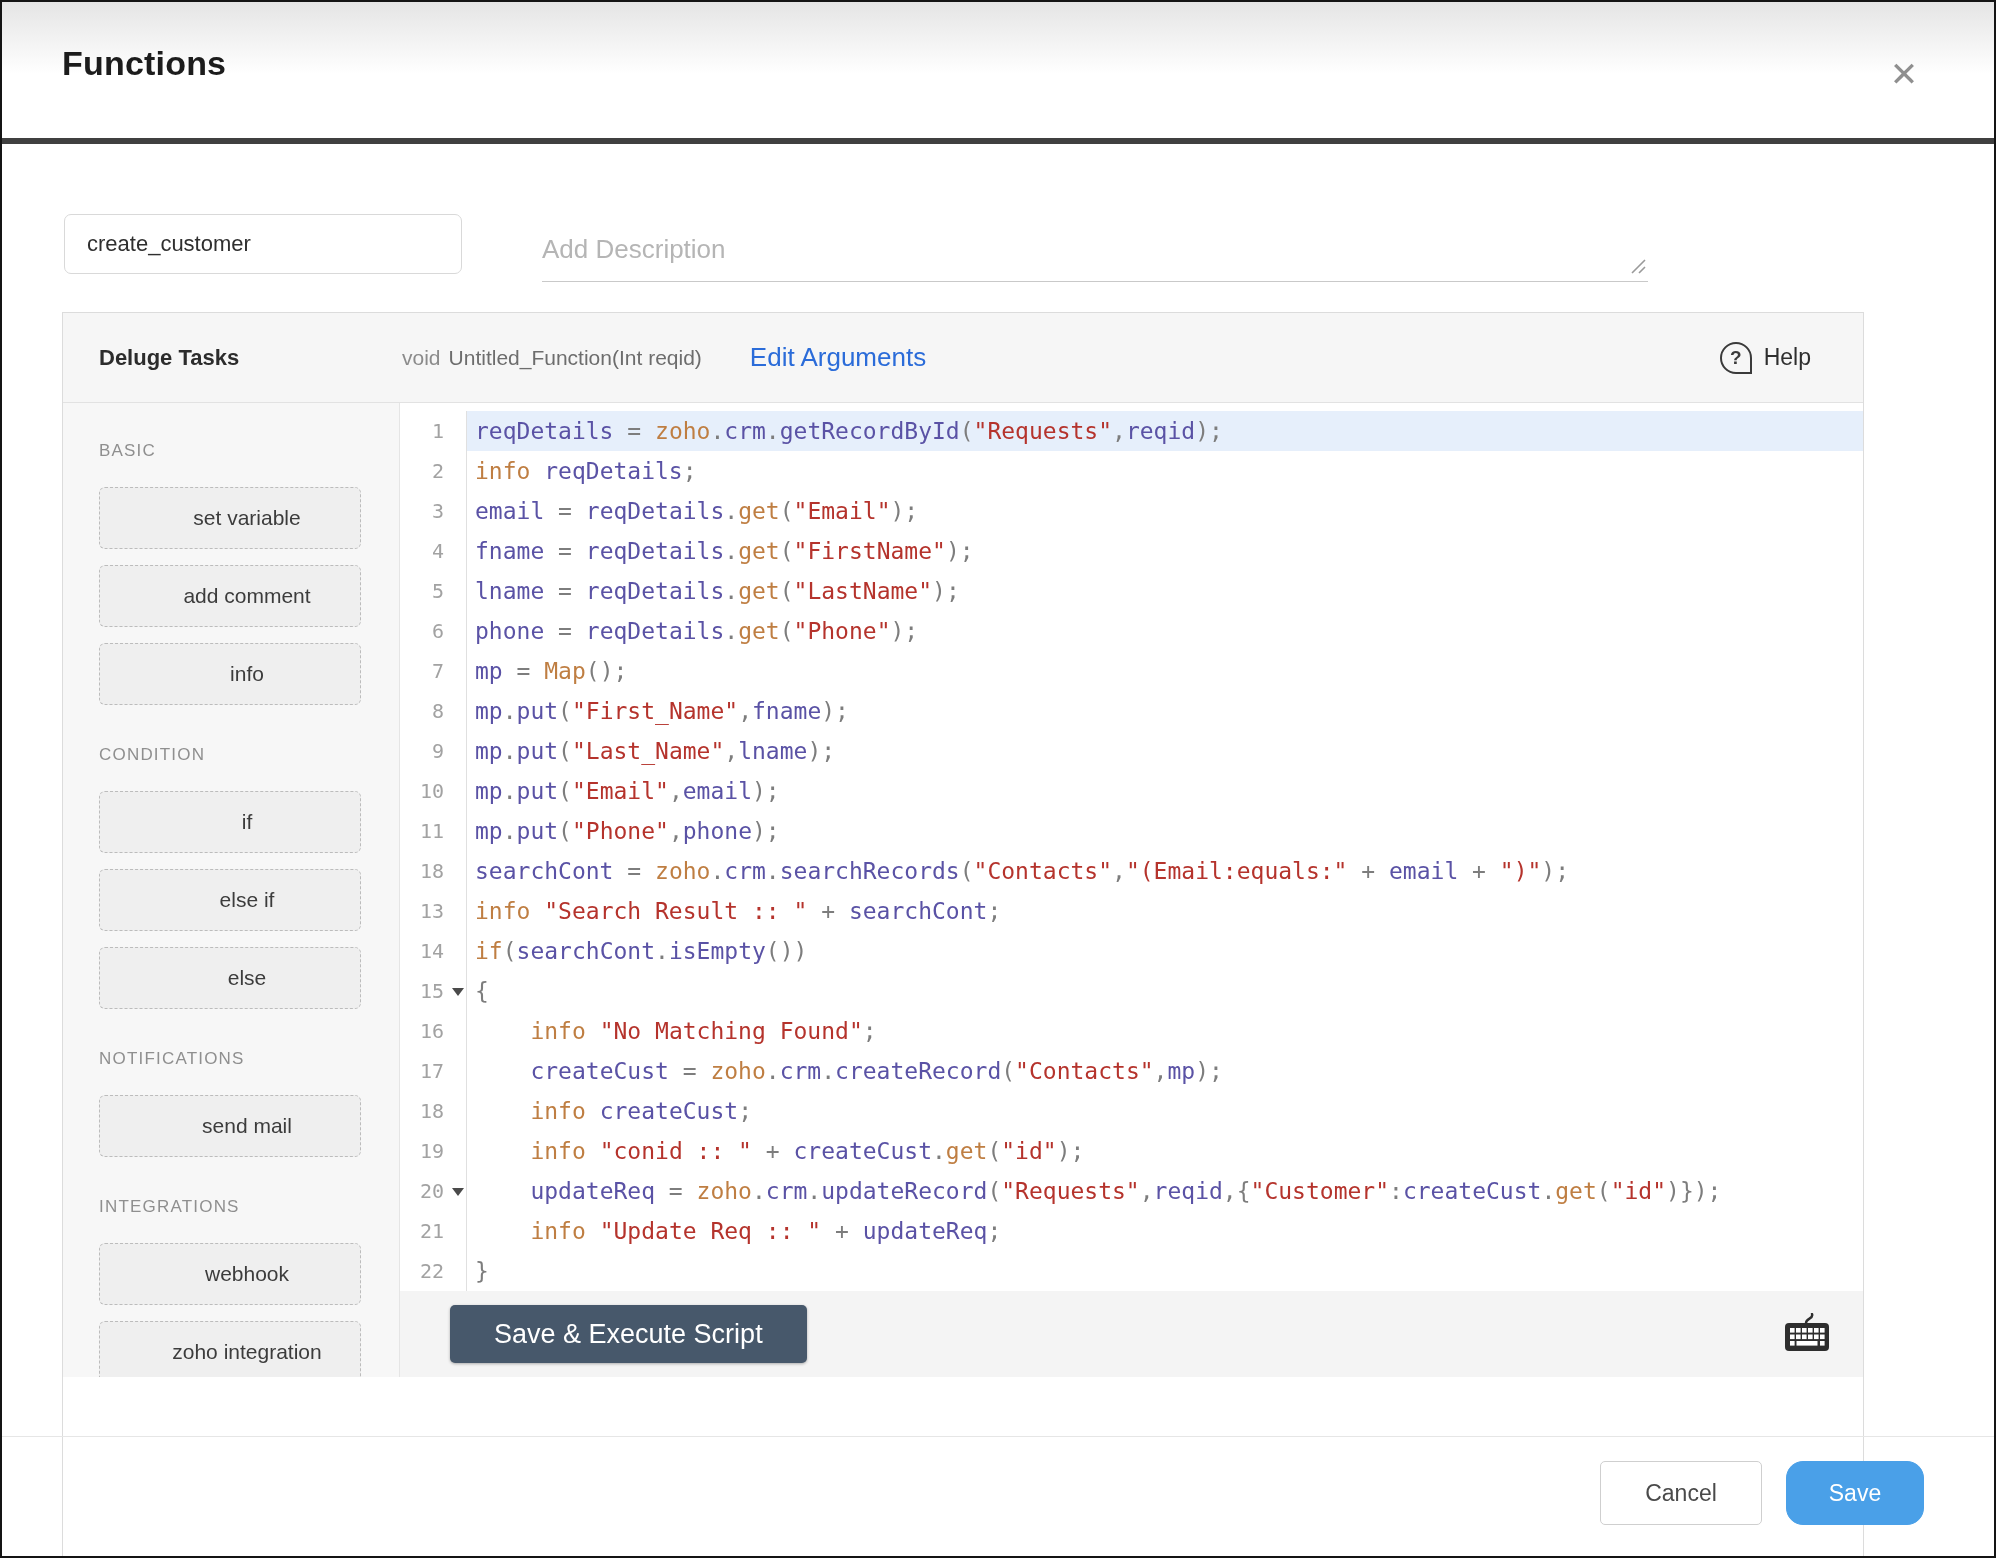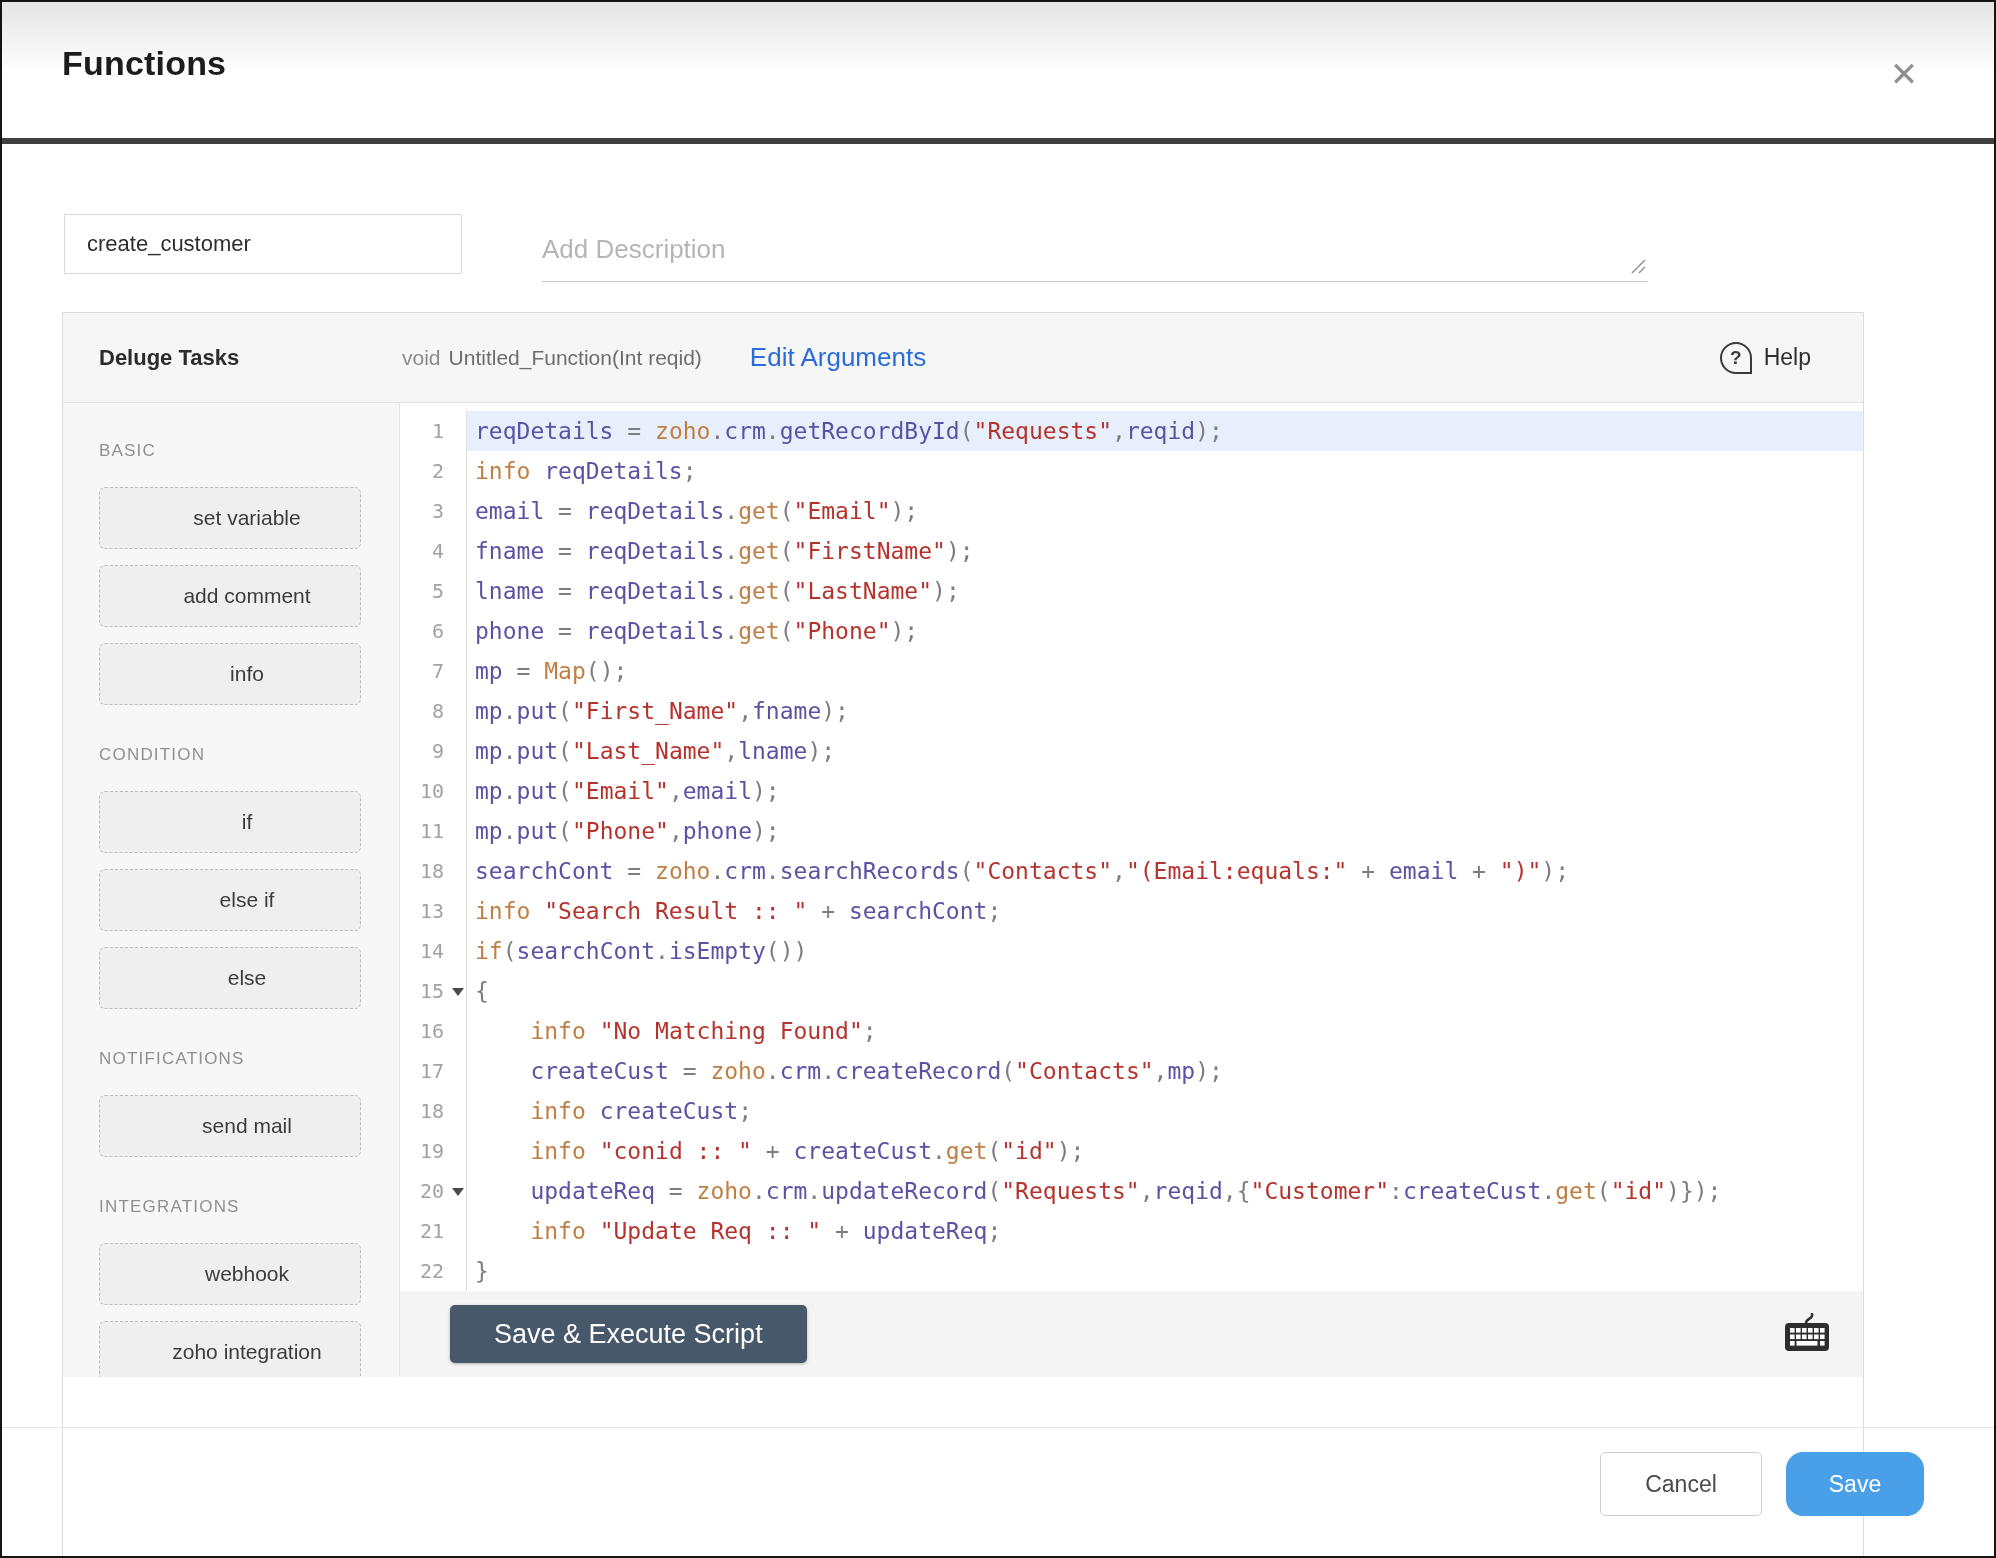--- a/index.html
+++ b/index.html
@@ -6,21 +6,21 @@
   html,body { width:1996px; height:1558px; background:#fff; font-family:"Liberation Sans", sans-serif; }
   .dialog { position:relative; width:1996px; height:1558px; background:#fff; border:2px solid #141414; overflow:hidden; }
   .top-shade { position:absolute; top:0; left:0; right:0; height:72px; background:linear-gradient(#cfcfcf, rgba(255,255,255,0)); opacity:.55; pointer-events:none; }
 
   
   .dlg-header { position:absolute; top:0; left:0; right:0; height:142px; border-bottom:6px solid #404040; }
   .dlg-title { position:absolute; left:60px; top:42px; font-size:34px; font-weight:700; color:#1c1c1c; letter-spacing:.2px; }
   .close-btn { position:absolute; right:70px; top:52px; width:40px; height:40px; background:none; border:none; cursor:pointer; color:#8f8f8f; font-size:34px; line-height:40px; text-align:center; font-weight:400; }
 
   
-  .fn-name { position:absolute; left:62px; top:212px; width:398px; height:60px; border:1px solid #d9d9d9; border-radius:1px; padding:0 22px; font-size:22px; color:#2f2f2f; outline:none; font-family:"Liberation Sans", sans-serif; }
+  .fn-name { position:absolute; left:62px; top:212px; width:398px; height:60px; border:1px solid #d9d9d9; border-radius:7px; padding:0 22px; font-size:22px; color:#2f2f2f; outline:none; font-family:"Liberation Sans", sans-serif; }
   .fn-desc-wrap { position:absolute; left:540px; top:210px; width:1106px; height:70px; }
   .fn-desc { width:100%; height:100%; border:none; border-bottom:1px solid #c9c9c9; resize:none; outline:none; font-size:26px; color:#3a3a3a; padding-top:22px; background:transparent; font-family:"Liberation Sans", sans-serif; }
   .fn-desc::placeholder { color:#b5b5b5; }
   .desc-grip { position:absolute; right:0; bottom:6px; pointer-events:none; }
 
   
   .panel { position:absolute; left:60px; top:310px; width:1802px; height:1330px; border:1px solid #dcdcdc; background:#fff; }
   .panel-header { height:90px; background:#f6f6f6; border-bottom:1px solid #e2e2e2; display:flex; align-items:center; }
   .ph-title { width:303px; padding-left:36px; font-size:22px; font-weight:600; color:#2c2c2c; flex:none; }
   .ph-sig { font-size:21px; color:#8b8b8b; margin-left:36px; }
@@ -50,21 +50,21 @@
   .tk-k { color:#bf7e42; }
   .tk-s { color:#b5332c; }
   .tk-p { color:#7d7d7d; }
 
   
   .code-strip { margin-top:auto; height:87px; background:#f4f4f4; display:flex; align-items:center; }
   .exec-btn { margin-left:50px; height:58px; padding:0 44px; background:#47586b; color:#fff; border:none; border-radius:5px; font-size:27px; font-family:"Liberation Sans", sans-serif; cursor:pointer; box-shadow:0 1px 3px rgba(0,0,0,.3); }
   .kbd-icon { margin-left:auto; margin-right:32px; cursor:pointer; }
 
   
-  .dlg-footer { position:absolute; left:0; right:0; bottom:13px; height:116px; border-top:1px solid #e6e6e6; }
+  .dlg-footer { position:absolute; left:0; right:0; bottom:4px; height:116px; border-top:1px solid #e6e6e6; }
   .footer-actions { position:absolute; right:70px; top:24px; display:flex; gap:24px; }
   .btn-cancel { width:162px; height:64px; background:#fff; border:1px solid #cfcfcf; border-radius:5px; font-size:23px; color:#4a4a4a; font-family:"Liberation Sans", sans-serif; cursor:pointer; }
   .btn-save { width:138px; height:64px; background:#4aa0e8; border:1px solid #4aa0e8; border-radius:17px; font-size:23px; color:#fff; font-family:"Liberation Sans", sans-serif; cursor:pointer; }
 </style>
 </head>
 <body>
 
 <div class="dialog">
   <div class="top-shade"></div>
 

